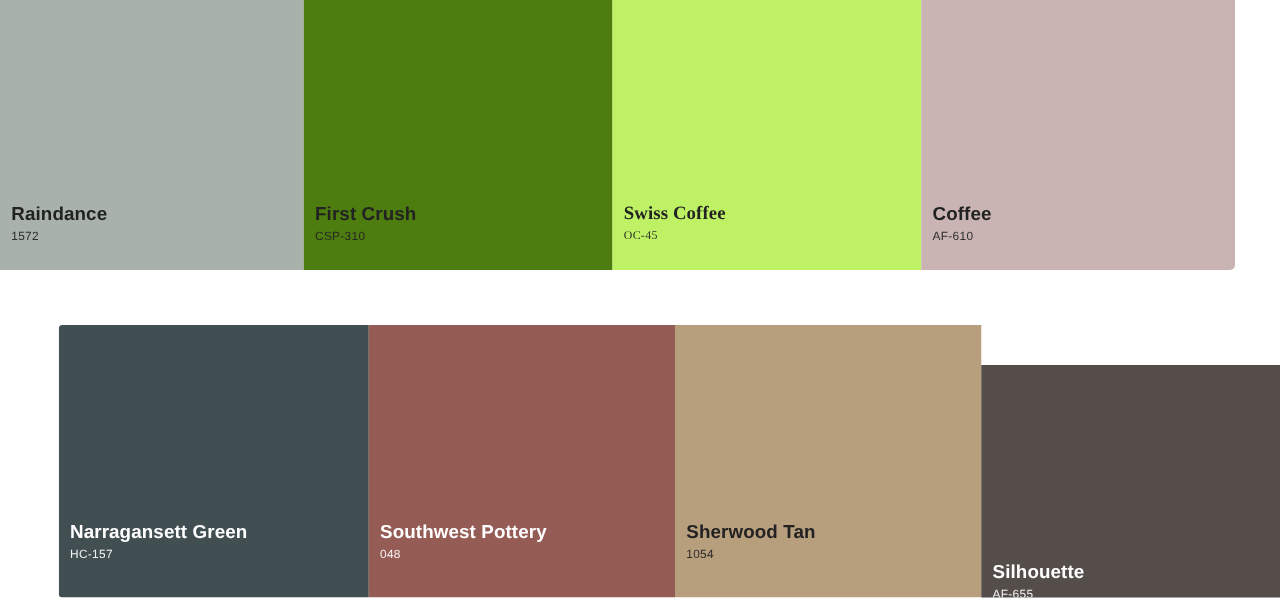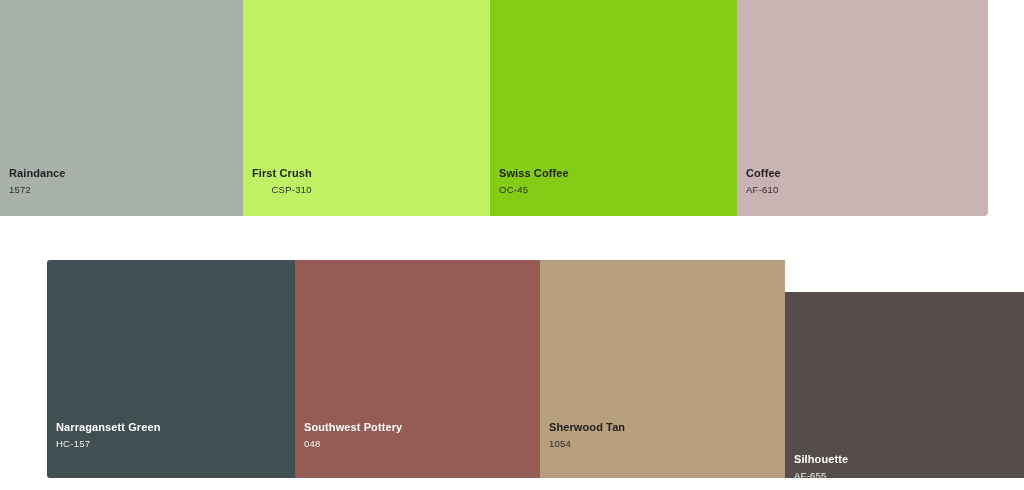--- a/index.html
+++ b/index.html
@@ -53,21 +53,21 @@
     line-height: 1;
     user-select: none;
   }
 
   #palette-row-bottom .swatch-caption {
     bottom: 30px;
   }
 
   .swatch-name {
     display: block;
-    font-size: 11px;
+    font-size: 15px;
     font-weight: bold;
     letter-spacing: 0.1px;
     margin-bottom: 6px;
   }
 
   .swatch-code {
     display: block;
     font-size: 9.5px;
     font-weight: normal;
     letter-spacing: 0.25px;
@@ -87,27 +87,27 @@
 </head>
 <body style="background: rgb(255, 255, 255);">
 
 <div class="palette-strip" id="palette-row-top">
     <div class="swatch text-dark" style="background: rgb(168, 178, 171); width: 243px; flex: 0 0 243px;">
       <div class="swatch-caption">
         <span class="swatch-name">Raindance</span>
         <span class="swatch-code">1572</span>
       </div>
     </div>
-    <div class="swatch text-dark" style="background: #bef264; width: 247px; flex: 0 0 247px; text-align: right;">
+    <div class="swatch text-dark" style="background: #4d7c0f; width: 247px; flex: 0 0 247px;">
       <div class="swatch-caption">
         <span class="swatch-name">First Crush</span>
         <span class="swatch-code">CSP-310</span>
       </div>
     </div>
-    <div class="swatch text-dark" style="background: #84cc16; width: 247px; flex: 0 0 247px;">
+    <div class="swatch text-dark" style="background: #bef264; width: 247px; flex: 0 0 247px; font-family: Liberation Serif, serif;">
       <div class="swatch-caption">
         <span class="swatch-name">Swiss Coffee</span>
         <span class="swatch-code">OC-45</span>
       </div>
     </div>
     <div class="swatch text-dark" style="background: rgb(201, 180, 179); width: 251px; flex: 0 0 251px;">
       <div class="swatch-caption">
         <span class="swatch-name">Coffee</span>
         <span class="swatch-code">AF-610</span>
       </div>

